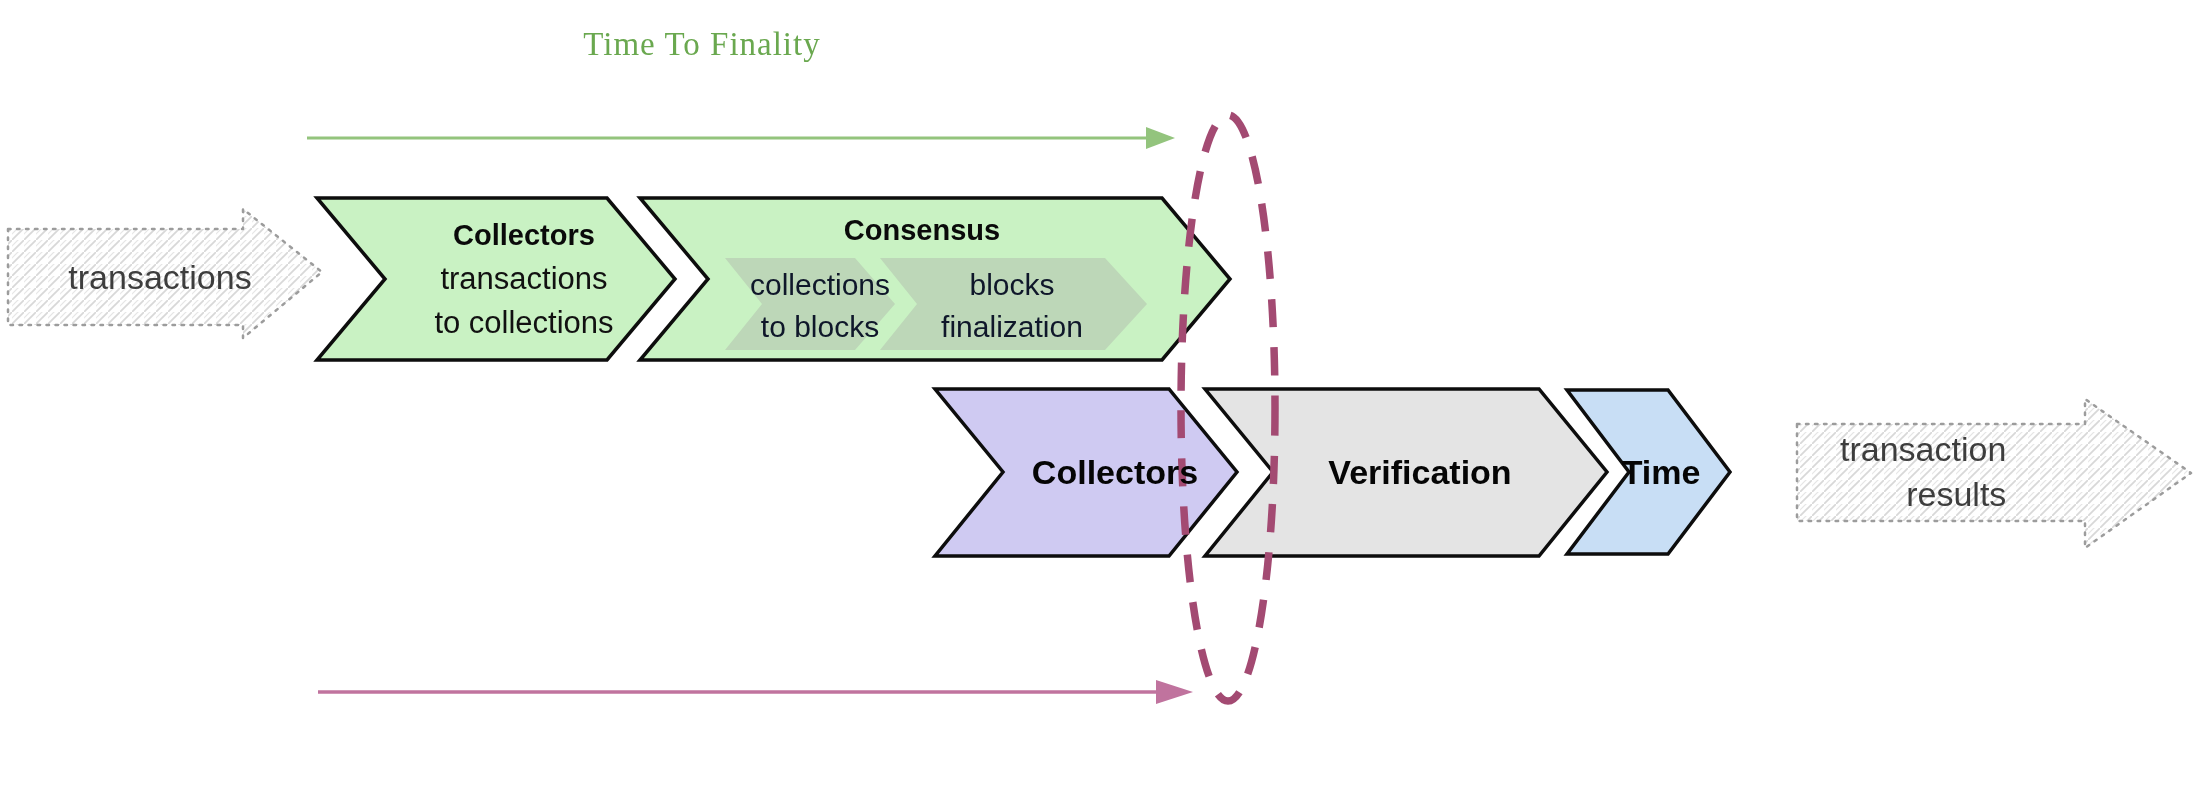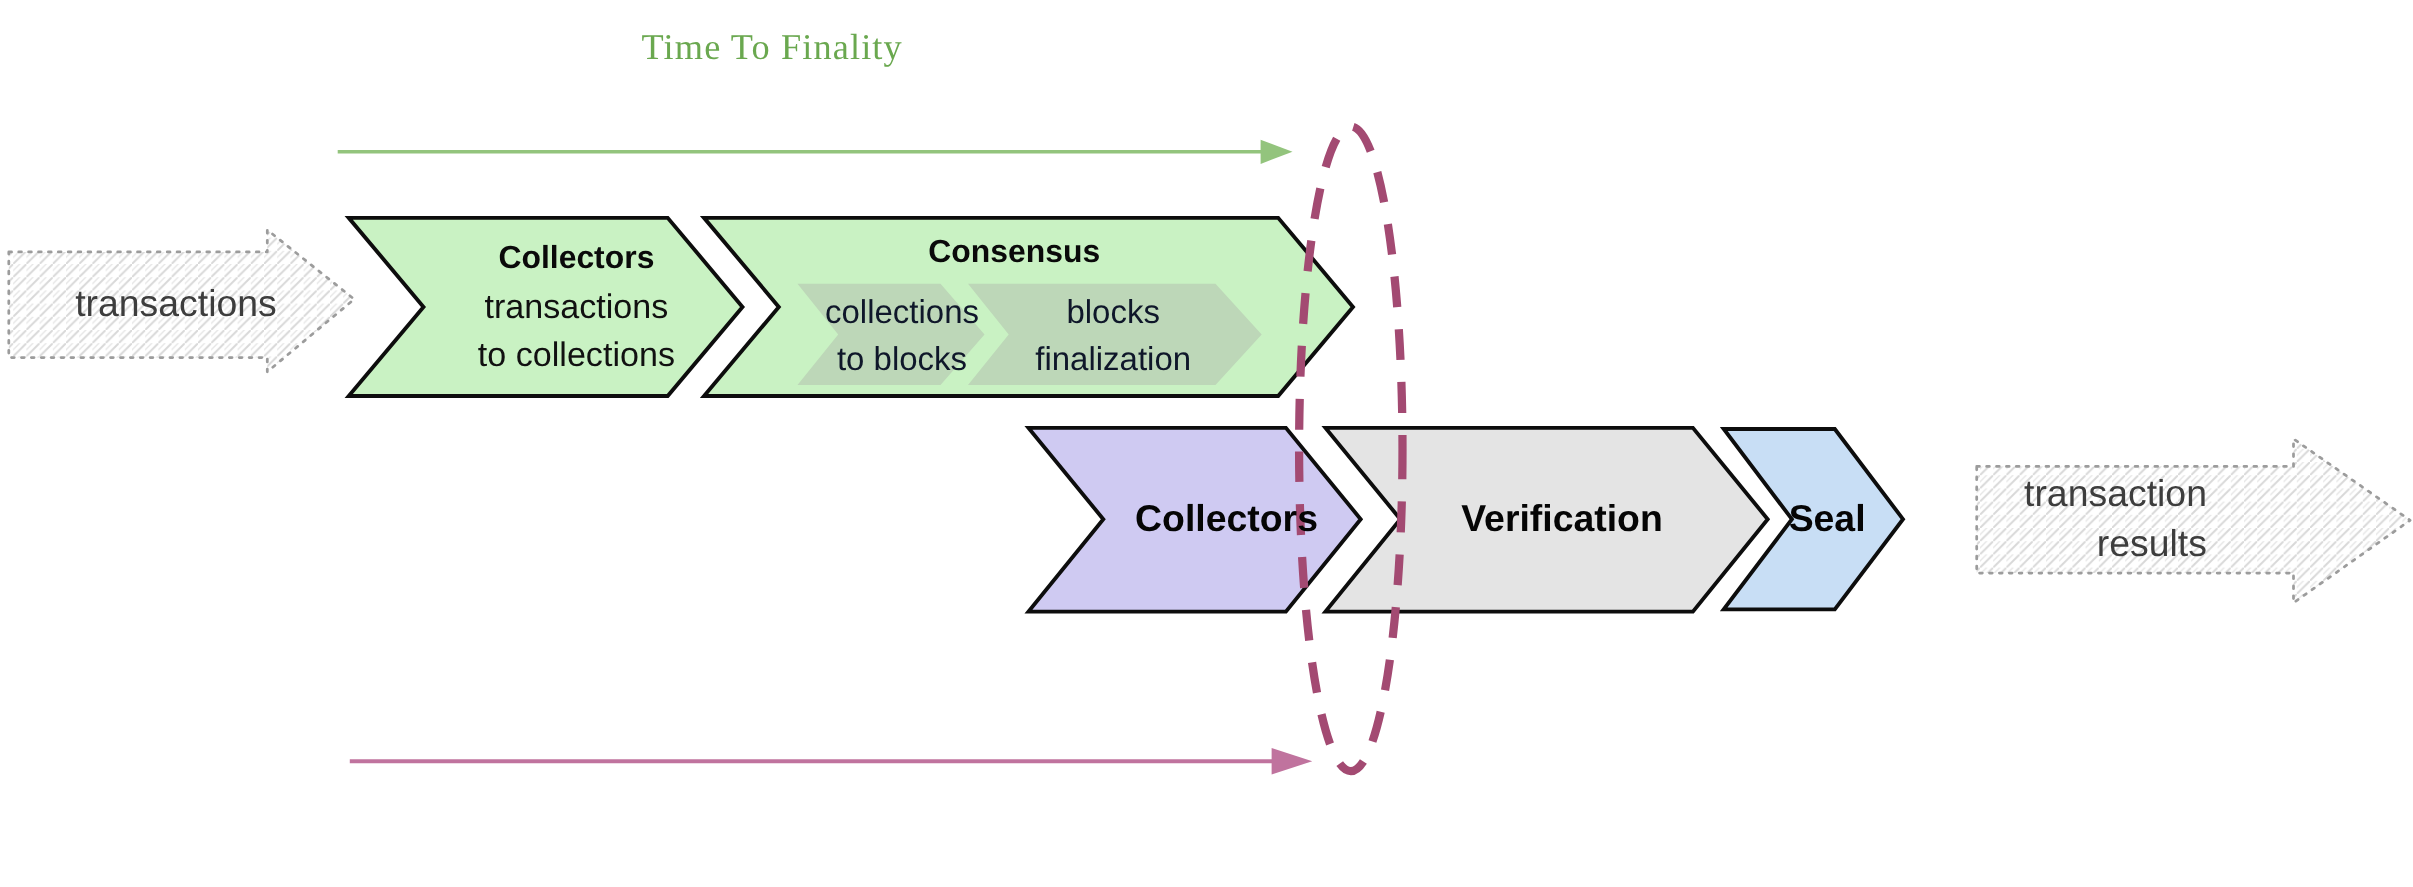--- a/index.html
+++ b/index.html
@@ -85,15 +85,15 @@
     <div>to blocks</div>
   </div>
 
   <div class="txt center substep" style="left:1012px;top:306px;">
     <div>blocks</div>
     <div>finalization</div>
   </div>
 
   <div class="txt center row2-title" style="left:1115px;top:472px;">Collectors</div>
   <div class="txt center row2-title" style="left:1420px;top:472px;">Verification</div>
-  <div class="txt center row2-title" style="left:1661px;top:472px;">Seal</div>
+  <div class="txt center row2-title" style="left:1661px;top:472px;">Time</div>
 
 </div>
 
 </body></html>

